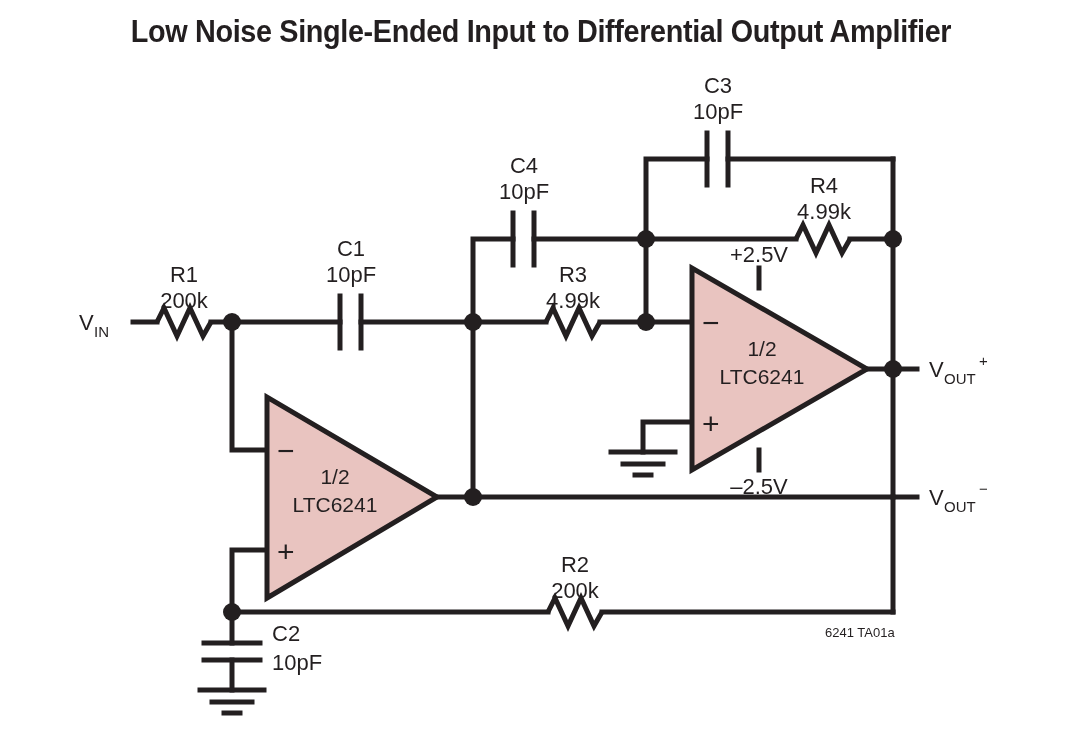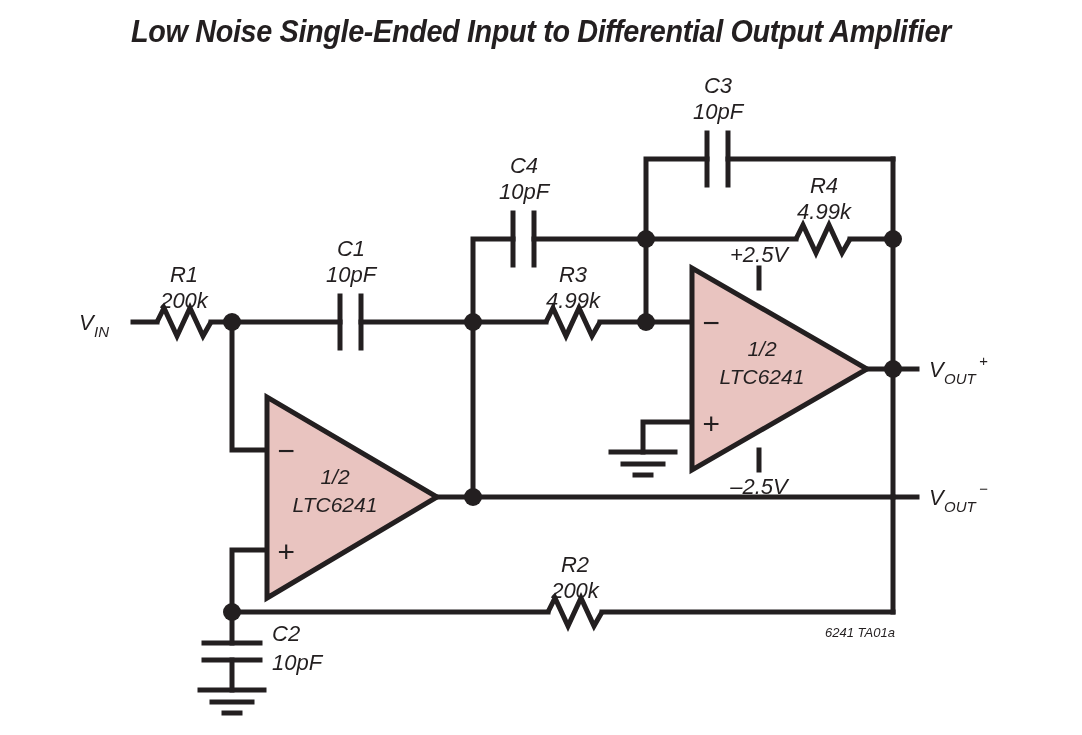--- a/index.html
+++ b/index.html
@@ -11,21 +11,20 @@
     width: 1082px;
     height: 735px;
     font-family: "Liberation Sans", sans-serif;
     overflow: hidden;
   }
   #page {
     position: relative;
     width: 1082px;
     height: 735px;
     background: #ffffff;
-    font-style: italic;
   }
   #title {
     position: absolute;
     top: 14px;
     left: 0;
     width: 1082px;
     text-align: center;
     font-family: "Liberation Sans", sans-serif;
     font-weight: bold;
     font-size: 31px;

